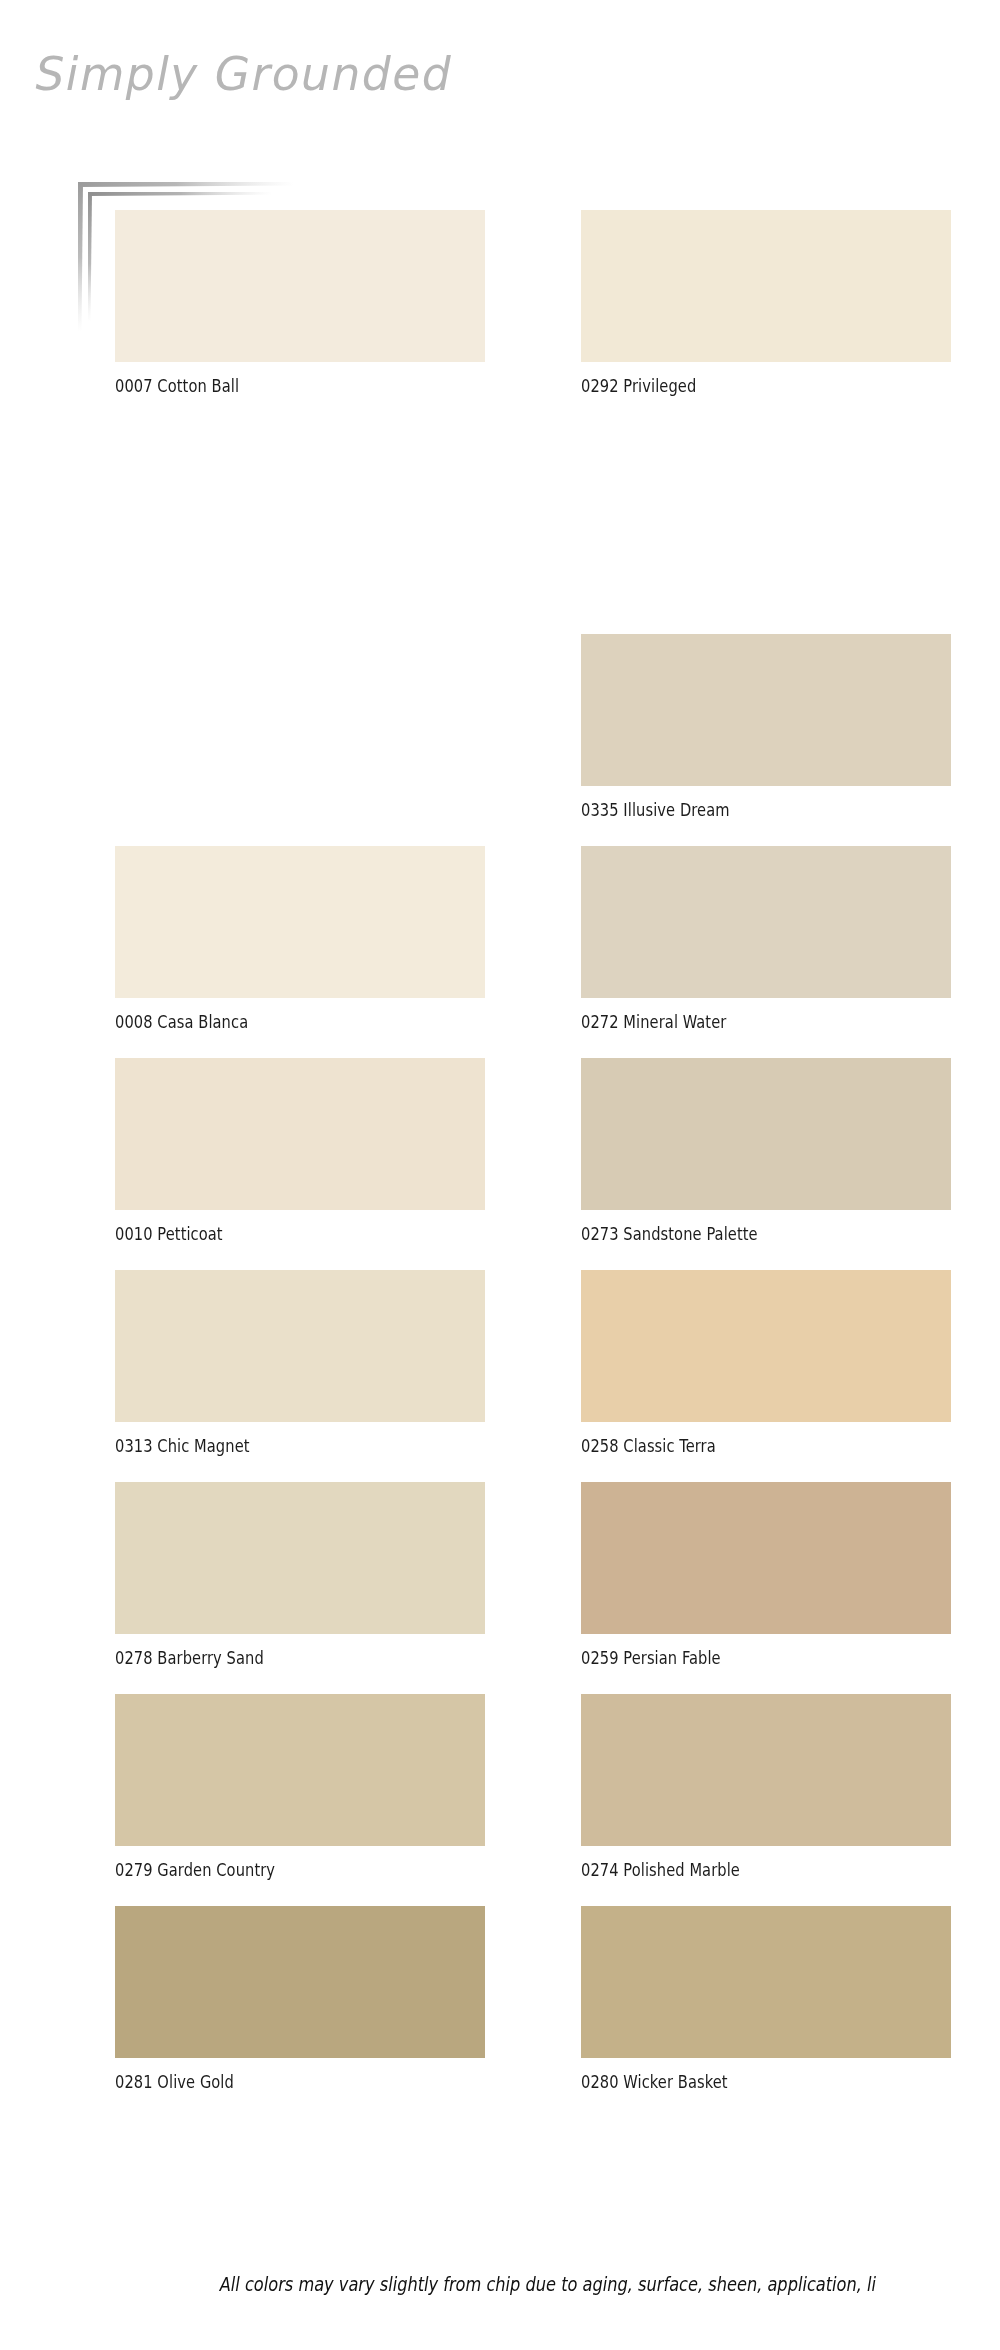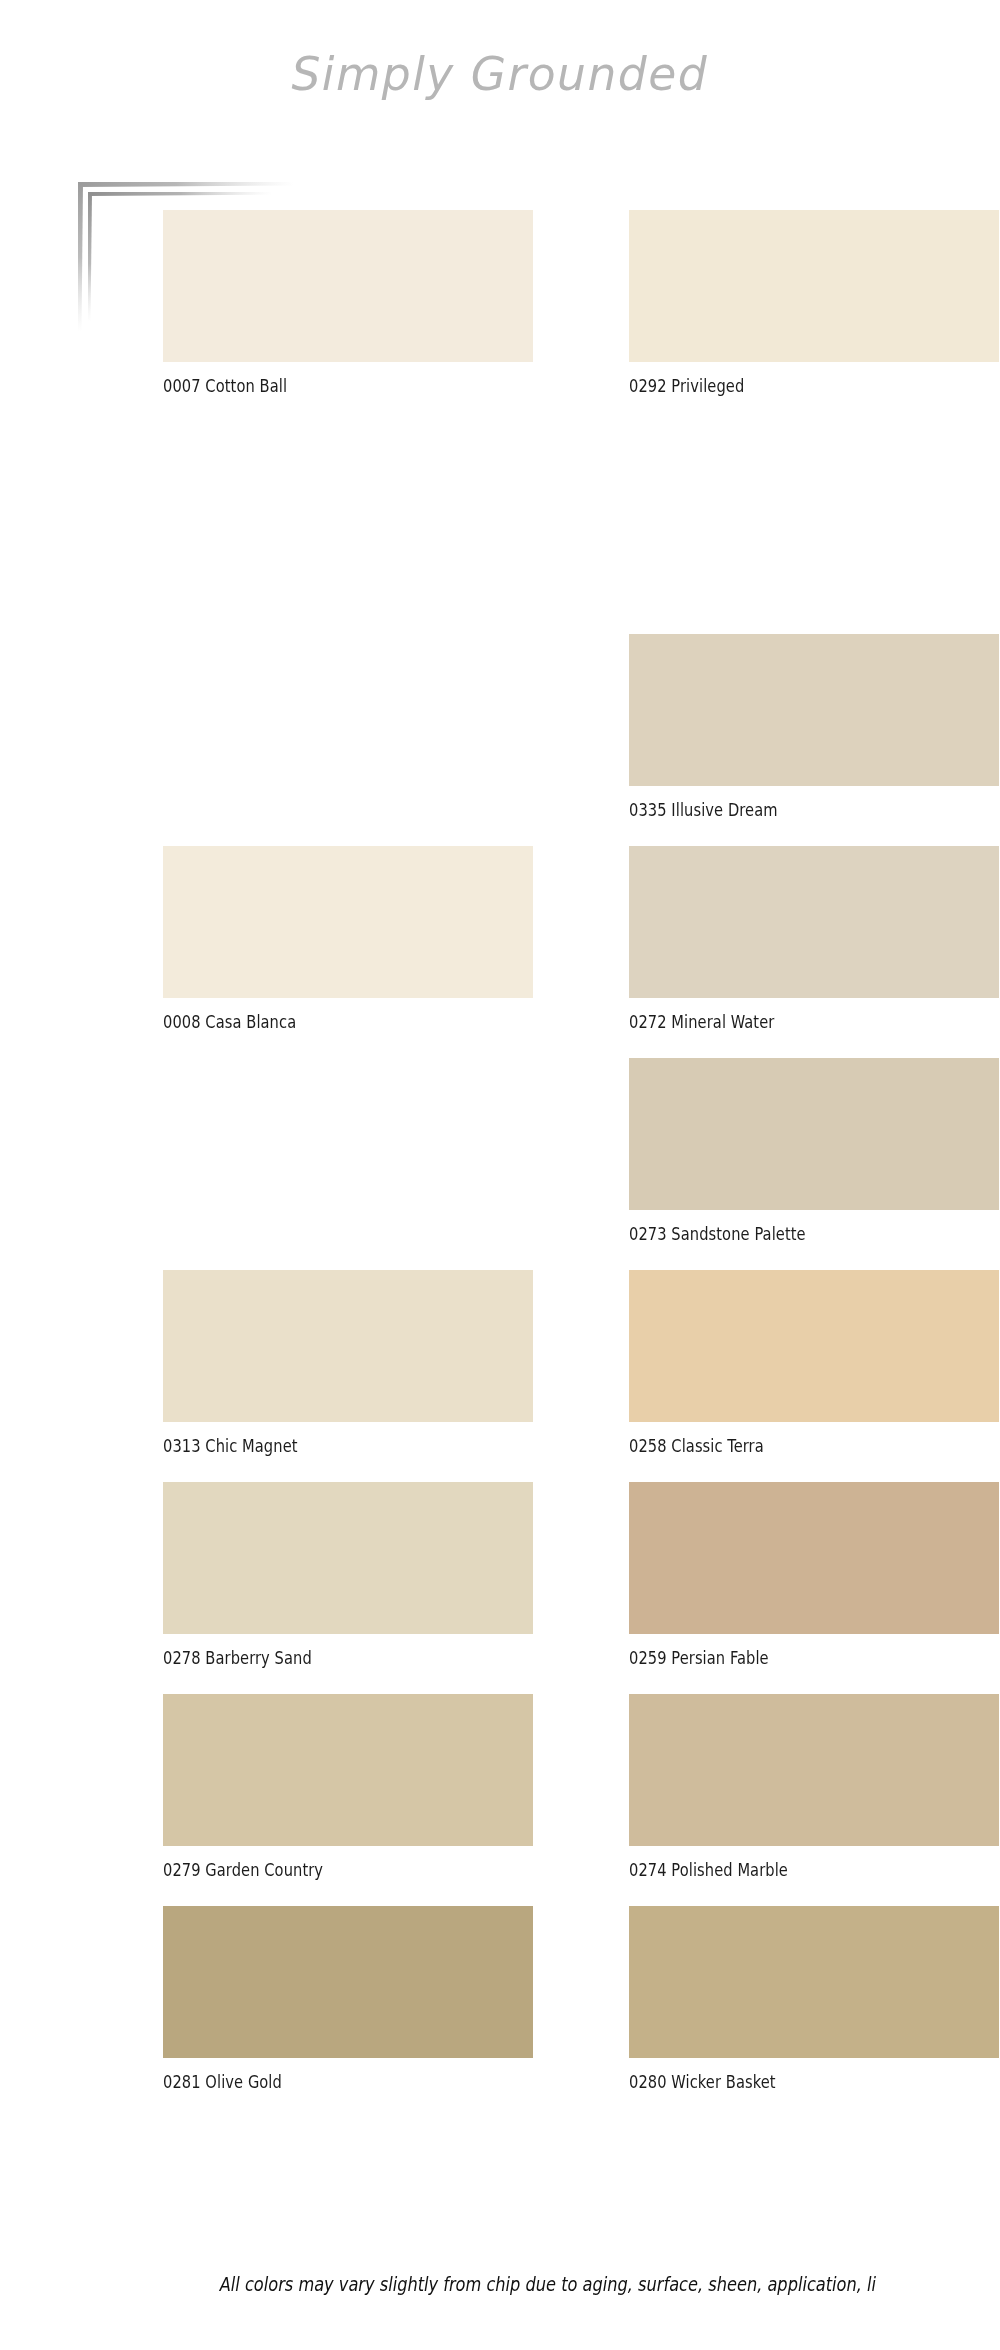--- a/index.html
+++ b/index.html
@@ -24,21 +24,21 @@
     height: 2350px;
     background: #ffffff;
   }
 
   
   .title-area {
     position: absolute;
     left: 0;
     top: 48px;
     width: 1000px;
-    text-align: center;
+    padding-left: 29px;
   }
 
   .palette-title {
     display: inline-block;
     font-family: "DejaVu Sans", "Liberation Sans", sans-serif;
     font-style: italic;
     font-weight: 300;
     font-size: 47px;
     letter-spacing: 1.5px;
     color: #b6b6b6;
@@ -61,21 +61,20 @@
   .grid {
     position: absolute;
     left: 0;
     top: 210px;
     width: 1000px;
   }
 
   .row {
     position: relative;
     height: 212px;
-    margin-left: 48px;
   }
 
   .cell {
     position: absolute;
     top: 0;
     width: 370px;
   }
 
   .cell.col-left  { left: 115px; }
   .cell.col-right { left: 565px; padding-left: 16px; }
@@ -194,20 +193,24 @@
         <span class="chip" style="background-color:#f3ebdb;"></span>
         <span class="chip-label">0008 Casa Blanca</span>
       </div>
       <div class="cell col-right">
         <span class="chip" style="background-color:#ddd3c0;"></span>
         <span class="chip-label">0272 Mineral Water</span>
       </div>
     </div>
 
     <div class="row">
+      <div class="cell col-left">
+        <span class="chip" style="background-color:#eee3d0;"></span>
+        <span class="chip-label">0010 Petticoat</span>
+      </div>
       <div class="cell col-right">
         <span class="chip" style="background-color:#d7cbb4;"></span>
         <span class="chip-label">0273 Sandstone Palette</span>
       </div>
     </div>
 
     <div class="row">
       <div class="cell col-left">
         <span class="chip" style="background-color:#eae0ca;"></span>
         <span class="chip-label">0313 Chic Magnet</span>

